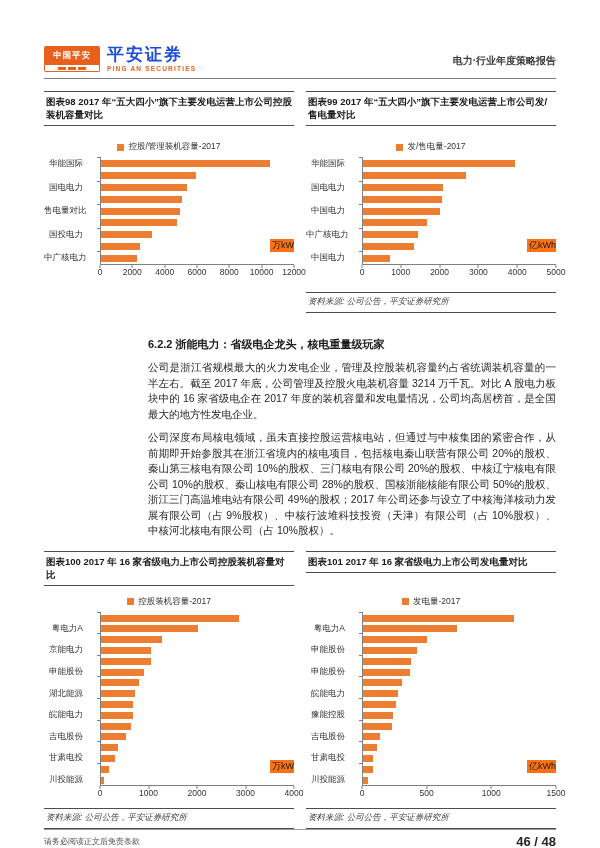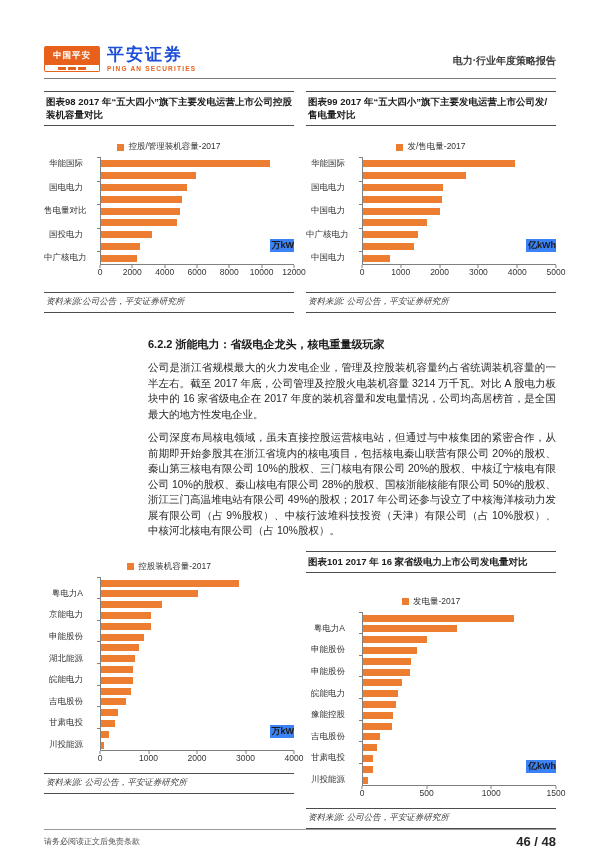--- a/index.html
+++ b/index.html
@@ -28,21 +28,21 @@
   .legend-swatch { width:7px; height:7px; background:#ed7d31; }
   .legend-label { font-size:8.5px; color:#333333; }
   .plot { margin-top:5px; }
   .rows { position:relative; }
   .bar-row { display:flex; align-items:center; height:11.8px; }
   .fig-tall .bar-row { height:10.8px; }
   .ylab { width:56px; padding-right:17px; font-size:8.5px; color:#333333; text-align:right; white-space:nowrap; }
   .bar-cell { flex:1; position:relative; height:100%; border-left:1px solid #808080; display:flex; align-items:center; }
   .bar-row:nth-child(odd) .bar-cell::before { content:""; position:absolute; left:-4px; top:-1px; width:4px; border-top:1px solid #808080; }
   .bar { height:7px; background:#ed7d31; }
-  .unit { position:absolute; right:0; bottom:12px; font-size:9px; font-weight:bold; color:#1a1a1a; background:#3b82f6; padding-left:2px; }
+  .unit { position:absolute; right:0; bottom:12px; font-size:9px; font-weight:normal; color:#1a1a1a; background:#f97316; padding-left:2px; }
   .xaxis { display:flex; }
   .xaxis-spacer { width:56px; }
   .xticks { flex:1; position:relative; height:14px; border-top:1px solid #808080; }
   .xtick { position:absolute; top:2px; transform:translateX(-50%); font-size:8.5px; color:#333333; white-space:nowrap; }
   .xtickmark { position:absolute; top:0; width:1px; height:3px; background:#808080; transform:translateX(-50%); }
   .fig-source { margin-top:14px; font-size:8.5px; font-style:italic; color:#404040; padding:3px 2px 4px 2px; border-top:1px solid #4d4d4d; border-bottom:1px solid #4d4d4d; }
   .fig-tall .fig-source { margin-top:9px; }
 
   
   .section { margin:24px 0 0 104px; width:408px; }
@@ -157,21 +157,20 @@
               <span class="xtick" style="left: 50%;">6000</span>
               <span class="xtickmark" style="left: 66.6667%;"></span>
               <span class="xtick" style="left: 66.6667%;">8000</span>
               <span class="xtickmark" style="left: 83.3333%;"></span>
               <span class="xtick" style="left: 83.3333%;">10000</span>
               <span class="xtickmark" style="left: 100%;"></span>
               <span class="xtick" style="left: 100%;">12000</span>
             </div>
           </div>
         </div>
-      <div class="fig-source">资料来源:公司公告，平安证券研究所</div>
     </div>
     <div class="figure">
       <div class="fig-title">图表99   2017 年“五大四小”旗下主要发电运营上市公司发/售电量对比</div>
       <div class="legend">
         <span class="legend-swatch"></span>
         <span class="legend-label">发/售电量-2017</span>
       </div>
       <div class="plot">
           <div class="rows">
             <div class="bar-row">
@@ -253,20 +252,21 @@
   </div>
 
   <div class="section">
     <div class="section-heading">6.2.2 浙能电力：省级电企龙头，核电重量级玩家</div>
     <div class="para">公司是浙江省规模最大的火力发电企业，管理及控股装机容量约占省统调装机容量的一半左右。截至 2017 年底，公司管理及控股火电装机容量 3214 万千瓦。对比 A 股电力板块中的 16 家省级电企在 2017 年度的装机容量和发电量情况，公司均高居榜首，是全国最大的地方性发电企业。</div>
     <div class="para">公司深度布局核电领域，虽未直接控股运营核电站，但通过与中核集团的紧密合作，从前期即开始参股其在浙江省境内的核电项目，包括核电秦山联营有限公司 20%的股权、秦山第三核电有限公司 10%的股权、三门核电有限公司 20%的股权、中核辽宁核电有限公司 10%的股权、秦山核电有限公司 28%的股权、国核浙能核能有限公司 50%的股权、浙江三门高温堆电站有限公司 49%的股权；2017 年公司还参与设立了中核海洋核动力发展有限公司（占 9%股权）、中核行波堆科技投资（天津）有限公司（占 10%股权）、中核河北核电有限公司（占 10%股权）。</div>
   </div>
 
   <div class="fig-grid row2">
     <div class="figure fig-tall">
+      <div class="fig-title">图表100  2017 年 16 家省级电力上市公司控股装机容量对比</div>
       <div class="legend">
         <span class="legend-swatch"></span>
         <span class="legend-label">控股装机容量-2017</span>
       </div>
       <div class="plot">
           <div class="rows">
             <div class="bar-row">
               <div class="ylab"></div>
               <div class="bar-cell">
                 <div class="bar" style="width: 71.75%;"></div>

